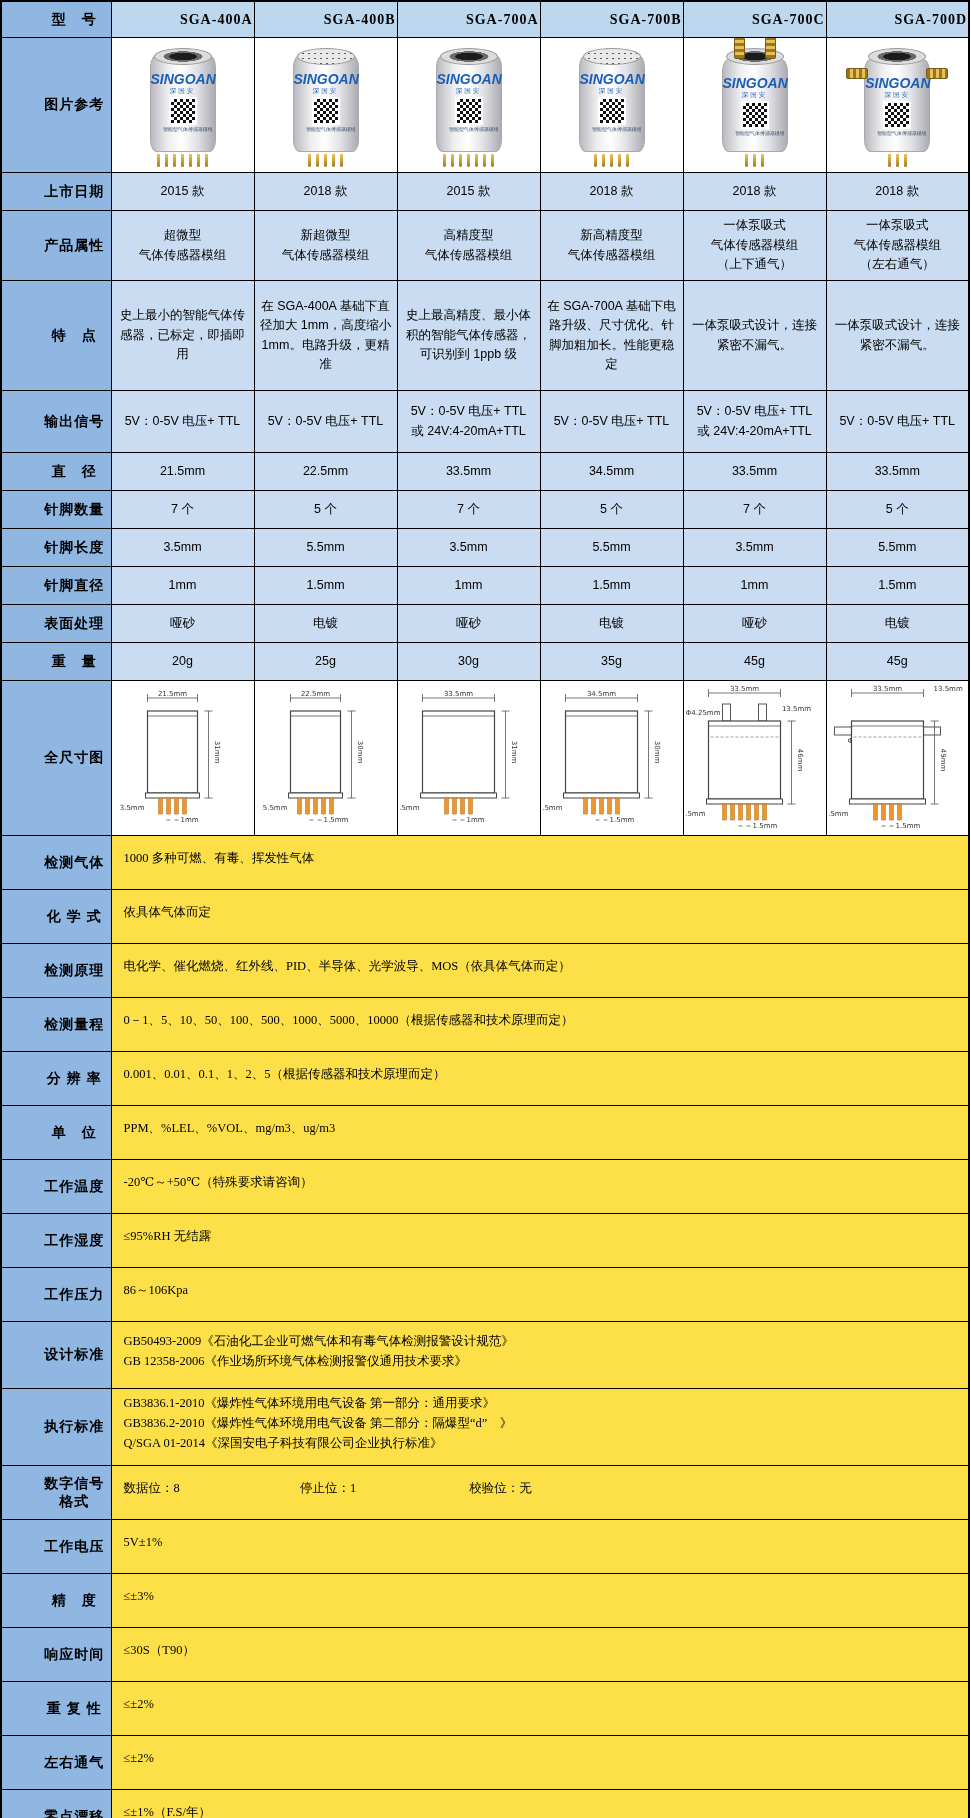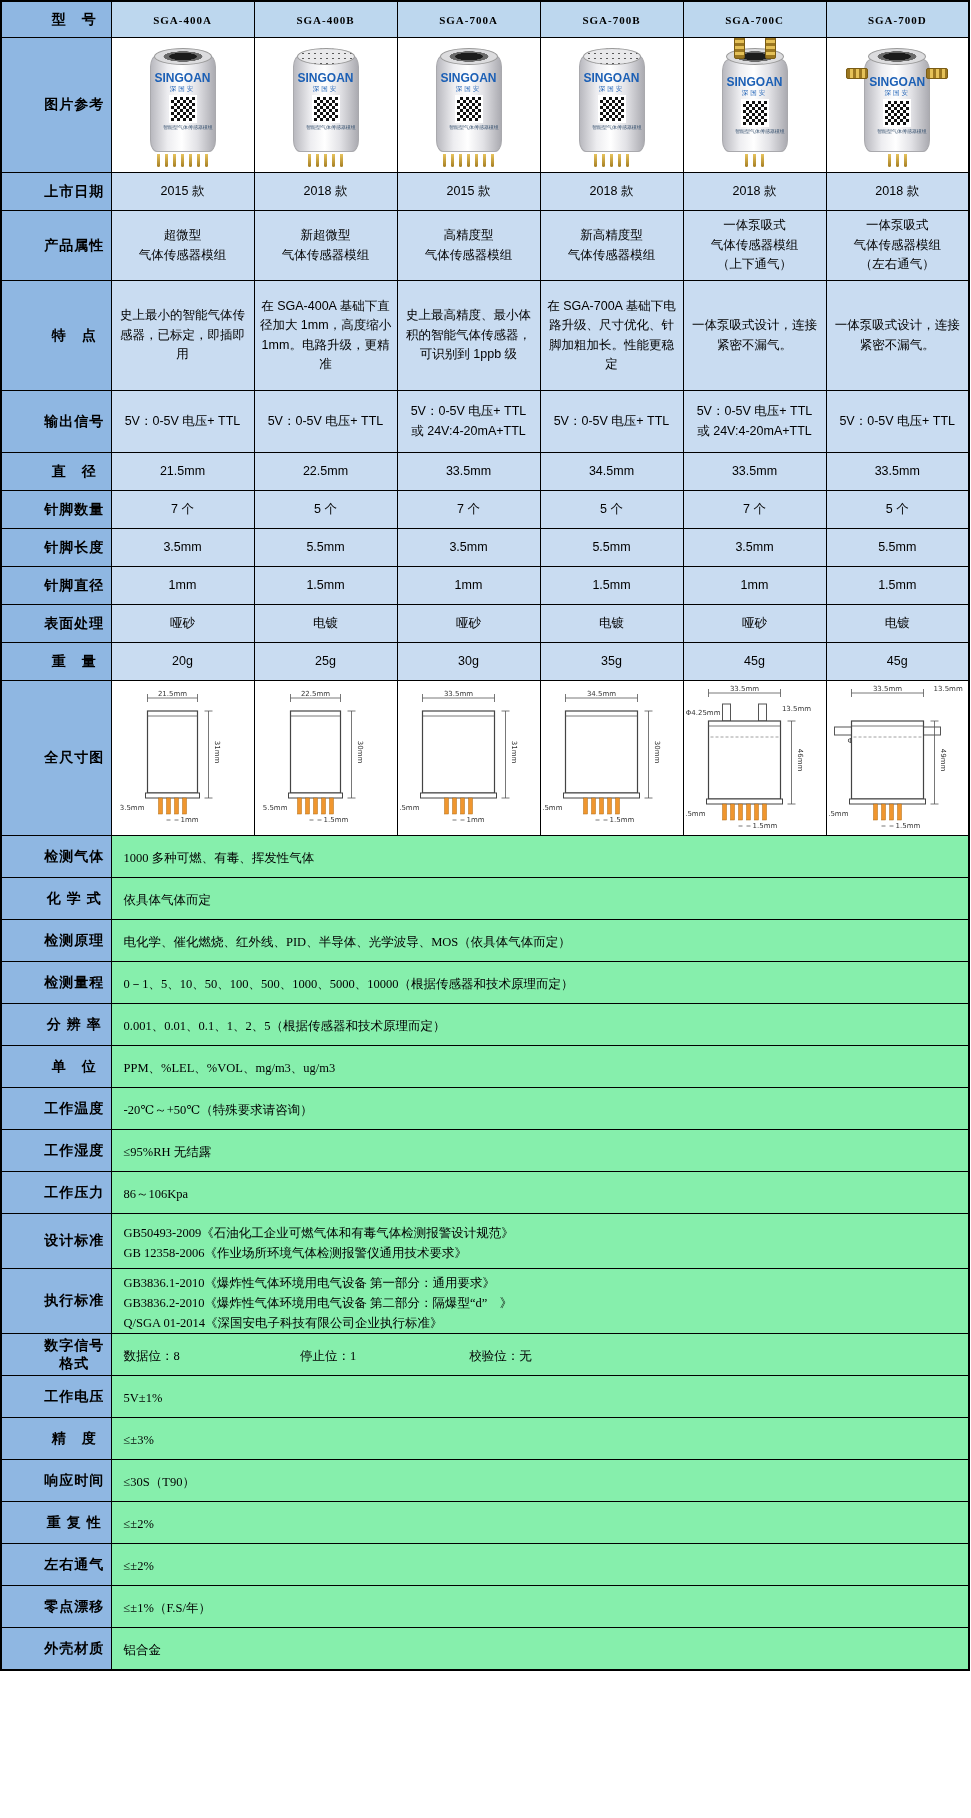--- a/index.html
+++ b/index.html
@@ -2,26 +2,26 @@
 <html><head>
 <meta charset="utf-8">
 <style>
   html,body{margin:0;padding:0;background:#fff;}
   body{width:971px;font-family:"Liberation Sans","DejaVu Sans",sans-serif;color:#000;}
   table{border-collapse:collapse;width:969px;table-layout:fixed;border:2px solid #000;}
   td{border:1px solid #000;vertical-align:middle;overflow:hidden;}
   col.c0{width:110px;}
   col.cm{width:143px;}
   .lbl{background:#8fb7e2;text-align:center;font-weight:bold;font-size:14px;letter-spacing:1px;padding-left:37px;}
-  .mh{background:#bdd7ee;text-align:center;font-weight:bold;font-size:11px;
+  .mh{background:#bdd7ee;text-align:right;font-weight:bold;font-size:14px;
       font-family:"Liberation Serif","DejaVu Serif",serif;letter-spacing:1px;}
   .val{background:#c9dcf1;text-align:center;font-size:12.5px;line-height:1.55;padding:2px 4px;}
   .pre{white-space:pre-line;}
   .white{background:#fff;}
-  .fv{background:#86efac;text-align:left;font-size:12.5px;padding:4px 4px 0 12px;
+  .fv{background:#fde047;text-align:left;font-size:12.5px;padding:4px 4px 12px 12px;
       font-family:"Liberation Serif","DejaVu Serif",serif;}
   .fv .ln{line-height:1.6;}
   .fv .part{display:inline-block;}
   .fv .g1{margin-right:117px;}
   .fv .g2{margin-right:110px;}
   .fv .g3{margin-right:46px;}
   tr.r33 td{height:33px;}
   tr.r57 td{height:57px;}
   tr.r65 td{height:65px;}
   tr.r105 td{height:105px;}
@@ -36,21 +36,21 @@
   .sensor{position:relative;width:86px;height:122px;margin:4px auto 0;}
   .s-top{position:absolute;left:14px;right:14px;top:2px;height:15px;border-radius:50%;
          background:radial-gradient(ellipse at center,#1c1c1c 0 34%,#6a6a6a 36% 48%,#dcdcde 50%);
          border:1px solid #9a9a9a;z-index:2;}
   .dots .s-top{background:#e9e9eb;background-image:radial-gradient(#5a5a5a 1px,transparent 1.2px);
          background-size:6px 5px;background-position:2px 2px;}
   .s-body{position:absolute;left:10px;right:10px;top:9px;bottom:16px;border:1px solid #a9a9ad;
          border-radius:7px/12px;
          background:linear-gradient(90deg,#b9b9bf,#ededf0 26%,#ffffff 48%,#e2e2e6 72%,#ababb1);
          padding-top:16px;box-sizing:border-box;}
-  .s-brand{color:#1b5fb5;font-weight:bold;font-size:12px;text-align:center;line-height:1;}
+  .s-brand{color:#1b5fb5;font-weight:bold;font-style:italic;font-size:14px;text-align:left;line-height:1;}
   .s-sub{color:#1b5fb5;font-size:6.5px;text-align:center;line-height:1.4;letter-spacing:2px;}
   .s-qr{width:24px;height:24px;margin:2px auto 1px;border:2px solid #fff;
         background:conic-gradient(#111 25%,#fff 0 50%,#111 0 75%,#fff 0) 0 0/6px 6px;}
   .s-cap{color:#35506e;font-size:8px;transform:scale(.62);transform-origin:center top;
          white-space:nowrap;text-align:center;}
   .s-pins{position:absolute;left:0;right:0;bottom:0;height:14px;display:flex;
           justify-content:center;gap:5px;align-items:flex-start;}
   .s-pin{width:3px;height:13px;background:linear-gradient(180deg,#e8c45e,#a57e22);border-radius:0 0 2px 2px;}
   .s-tube{position:absolute;top:-9px;width:9px;height:20px;border-radius:2px;z-index:3;
           background:repeating-linear-gradient(0deg,#9a7620 0 3px,#e5c158 3px 6px);border:1px solid #7a5c14;}

